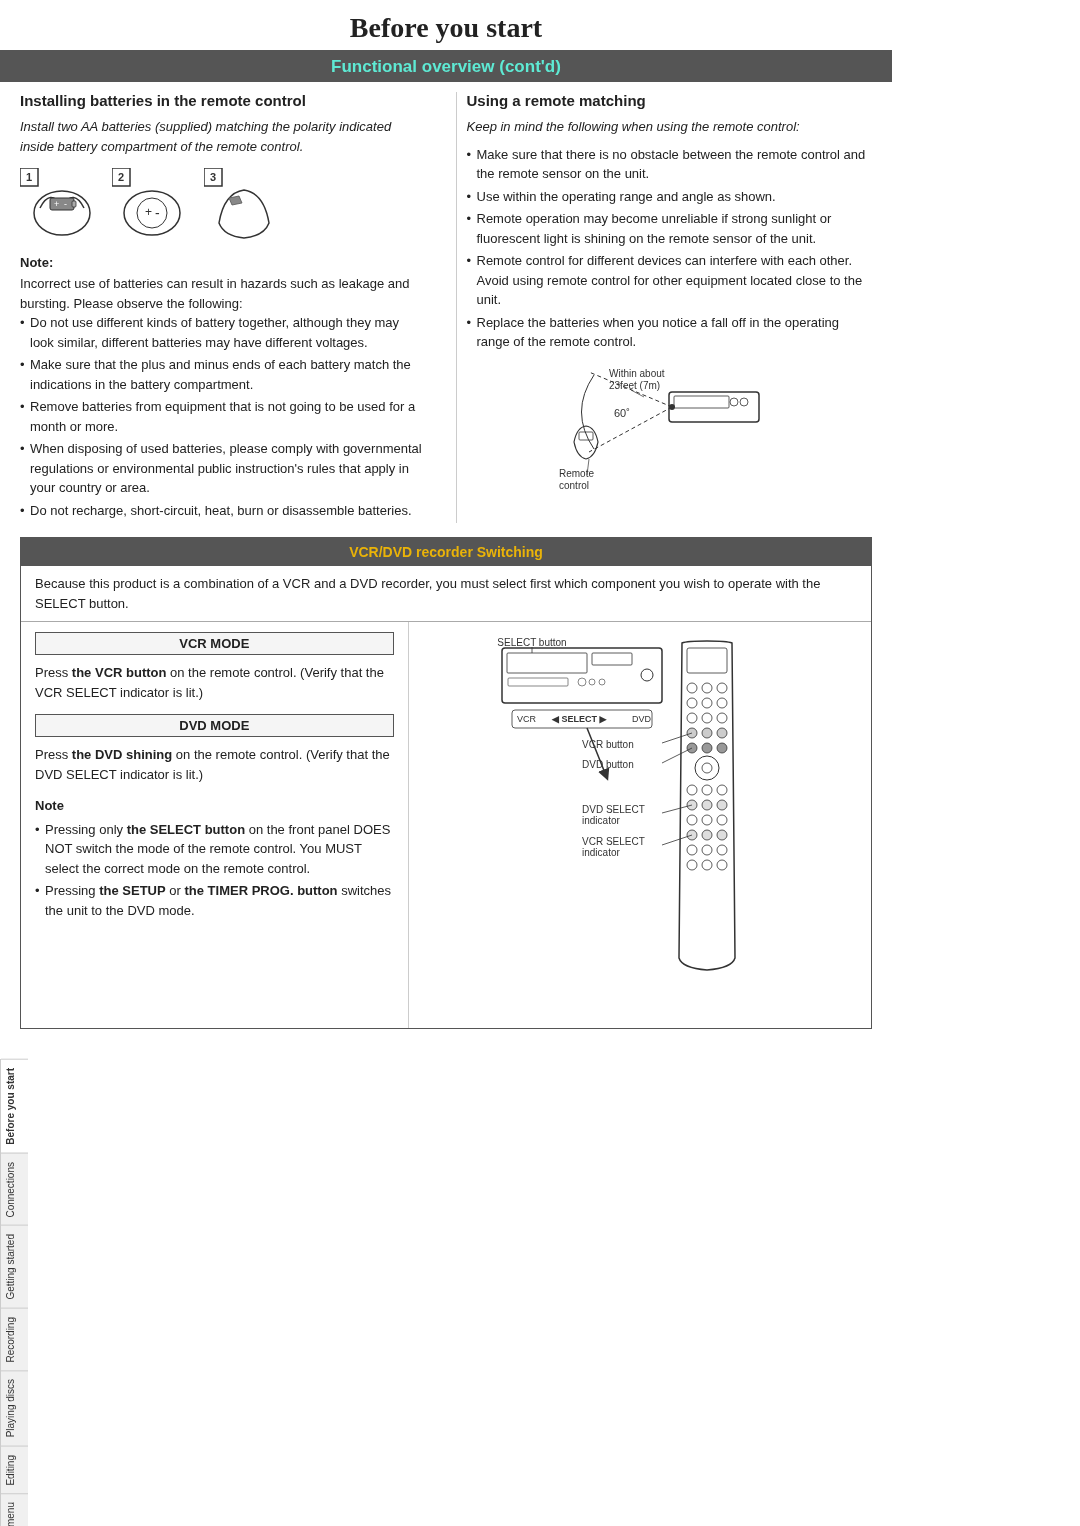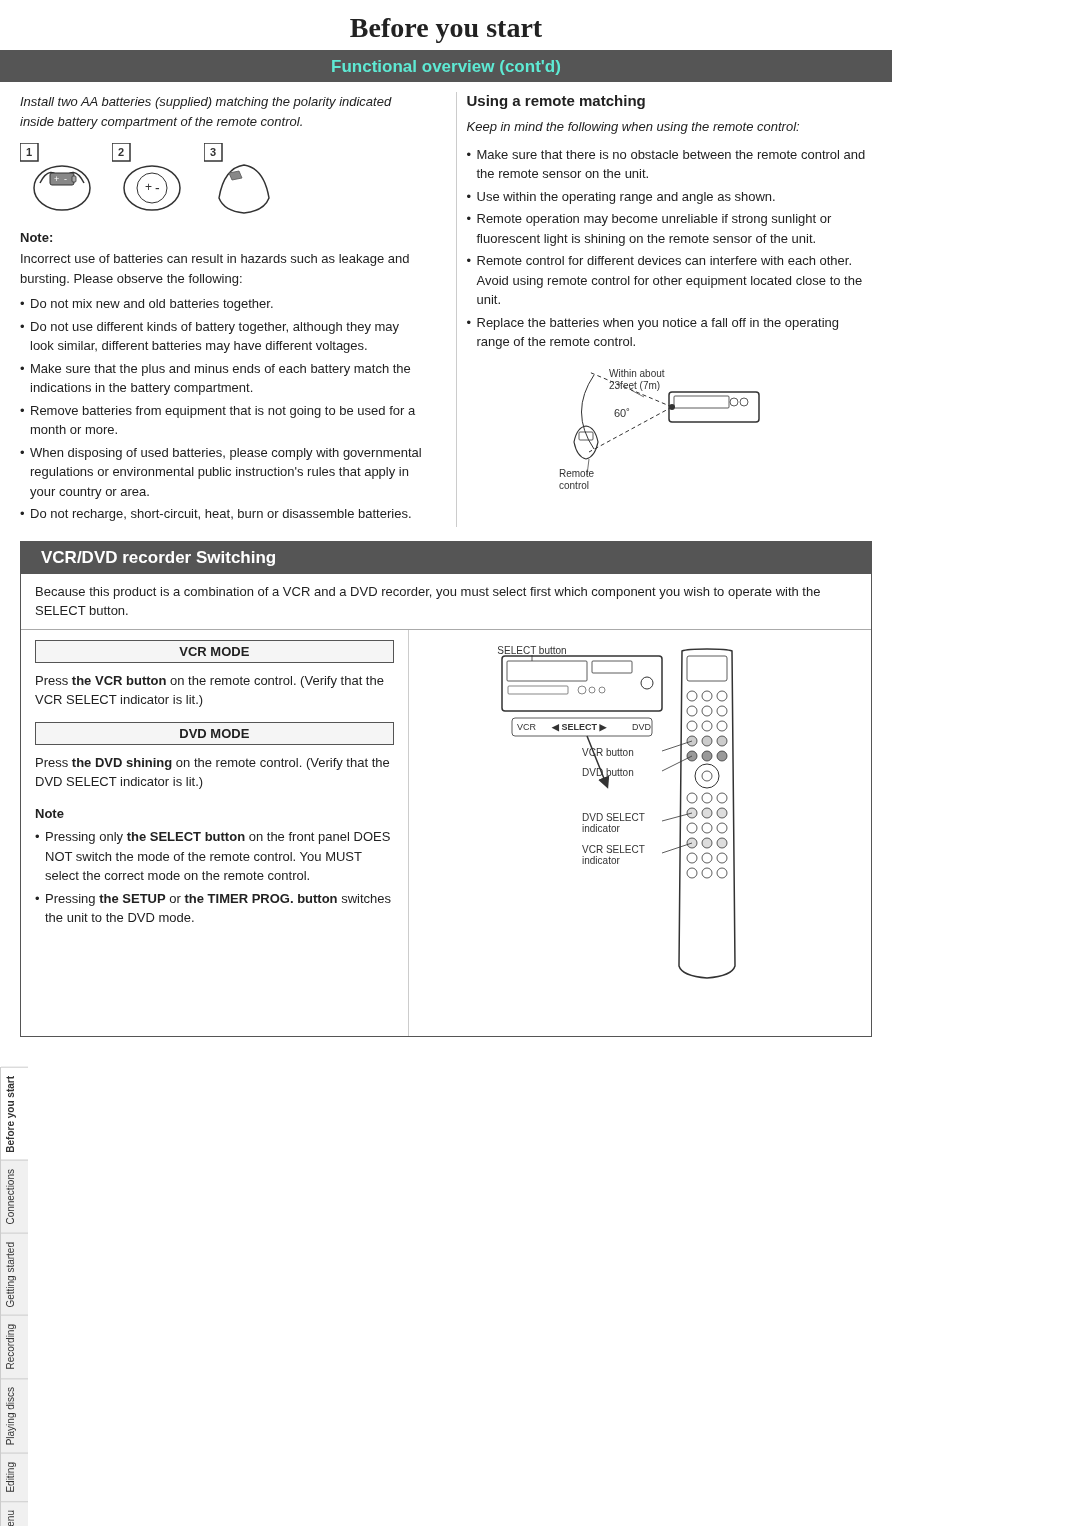--- a/index.html
+++ b/index.html
@@ -141,34 +141,33 @@
     }
     .bullet-list li::before {
       content: '•';
       position: absolute;
       left: 0;
     }
 
     .note-text {
       font-size: 13px;
       line-height: 1.5;
-      margin-bottom: 6px;
     }
 
     
     .vcr-dvd-section {
       margin: 14px 20px 0 20px;
       border: 1px solid #555;
     }
 
     .vcr-dvd-header {
       background: #555;
-      color: #ffffff;
-      text-align: left;
-      font-size: 17px;
+      color: #eab308;
+      text-align: center;
+      font-size: 14px;
       font-weight: bold;
       padding: 6px 20px;
     }
 
     .vcr-dvd-intro {
       padding: 8px 14px;
       font-size: 13px;
       line-height: 1.5;
       border-bottom: 1px solid #aaa;
     }
@@ -247,20 +246,21 @@
 
     <div class="page-header">
       <span class="page-title">Before you start</span>
     </div>
 
     <div class="section-header-bar">Functional overview (cont'd)</div>
 
     <div class="two-col">
 
       <div class="col-left">
+        <div class="col-heading">Installing batteries in the remote control</div>
         <p class="col-text">Install two AA batteries (supplied) matching the polarity indicated inside battery compartment of the remote control.</p>
 
         <div class="battery-diagram">
 
           <div class="battery-step">
             <svg width="80" height="75" viewBox="0 0 80 75">
 
               <rect x="0" y="0" width="18" height="18" fill="none" stroke="#333" stroke-width="1.5"></rect>
               <text x="9" y="13" text-anchor="middle" font-size="11" font-weight="bold" fill="#333">1</text>
 
@@ -295,21 +295,20 @@
 
               <path d="M15 55 Q20 25 40 22 Q60 25 65 55 Q60 68 40 70 Q20 68 15 55Z" fill="none" stroke="#333" stroke-width="1.5"></path>
               <path d="M25 30 L35 28 L38 35 L28 37Z" fill="#888" stroke="#555" stroke-width="0.8"></path>
             </svg>
           </div>
         </div>
 
         <p class="note-label">Note:</p>
         <p class="note-text">Incorrect use of batteries can result in hazards such as leakage and bursting. Please observe the following:</p>
         <ul class="bullet-list">
-          <li>Do not mix new and old batteries together.</li>
           <li>Do not use different kinds of battery together, although they may look similar, different batteries may have different voltages.</li>
           <li>Make sure that the plus and minus ends of each battery match the indications in the battery compartment.</li>
           <li>Remove batteries from equipment that is not going to be used for a month or more.</li>
           <li>When disposing of used batteries, please comply with governmental regulations or environmental public instruction's rules that apply in your country or area.</li>
           <li>Do not recharge, short-circuit, heat, burn or disassemble batteries.</li>
         </ul>
       </div>
 
       <div class="col-right">
         <div class="col-heading">Using a remote matching</div>

